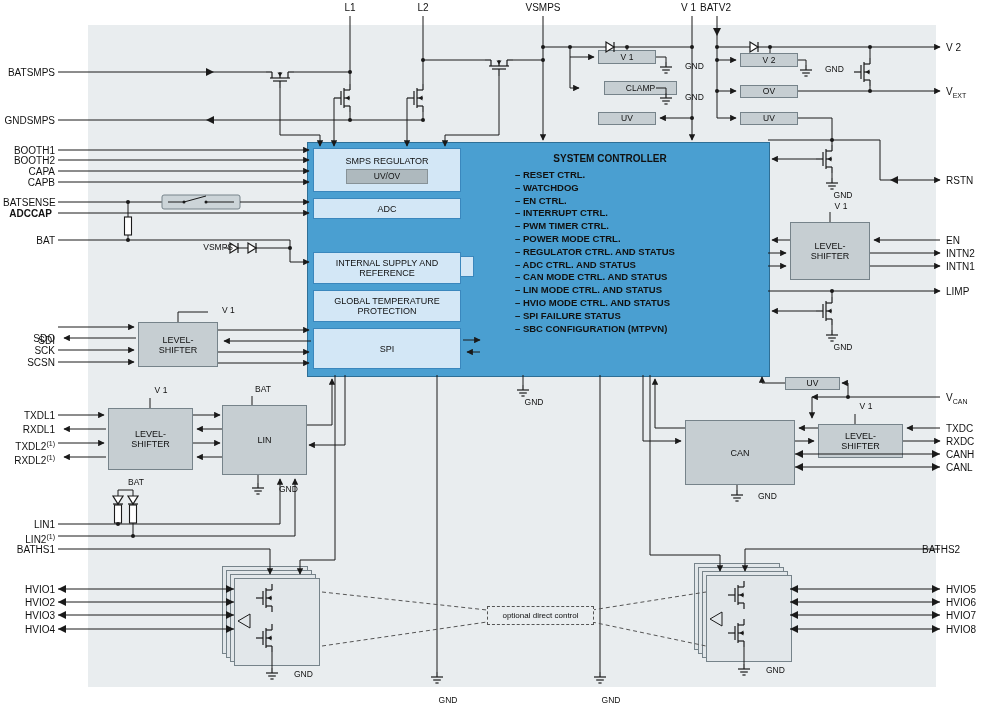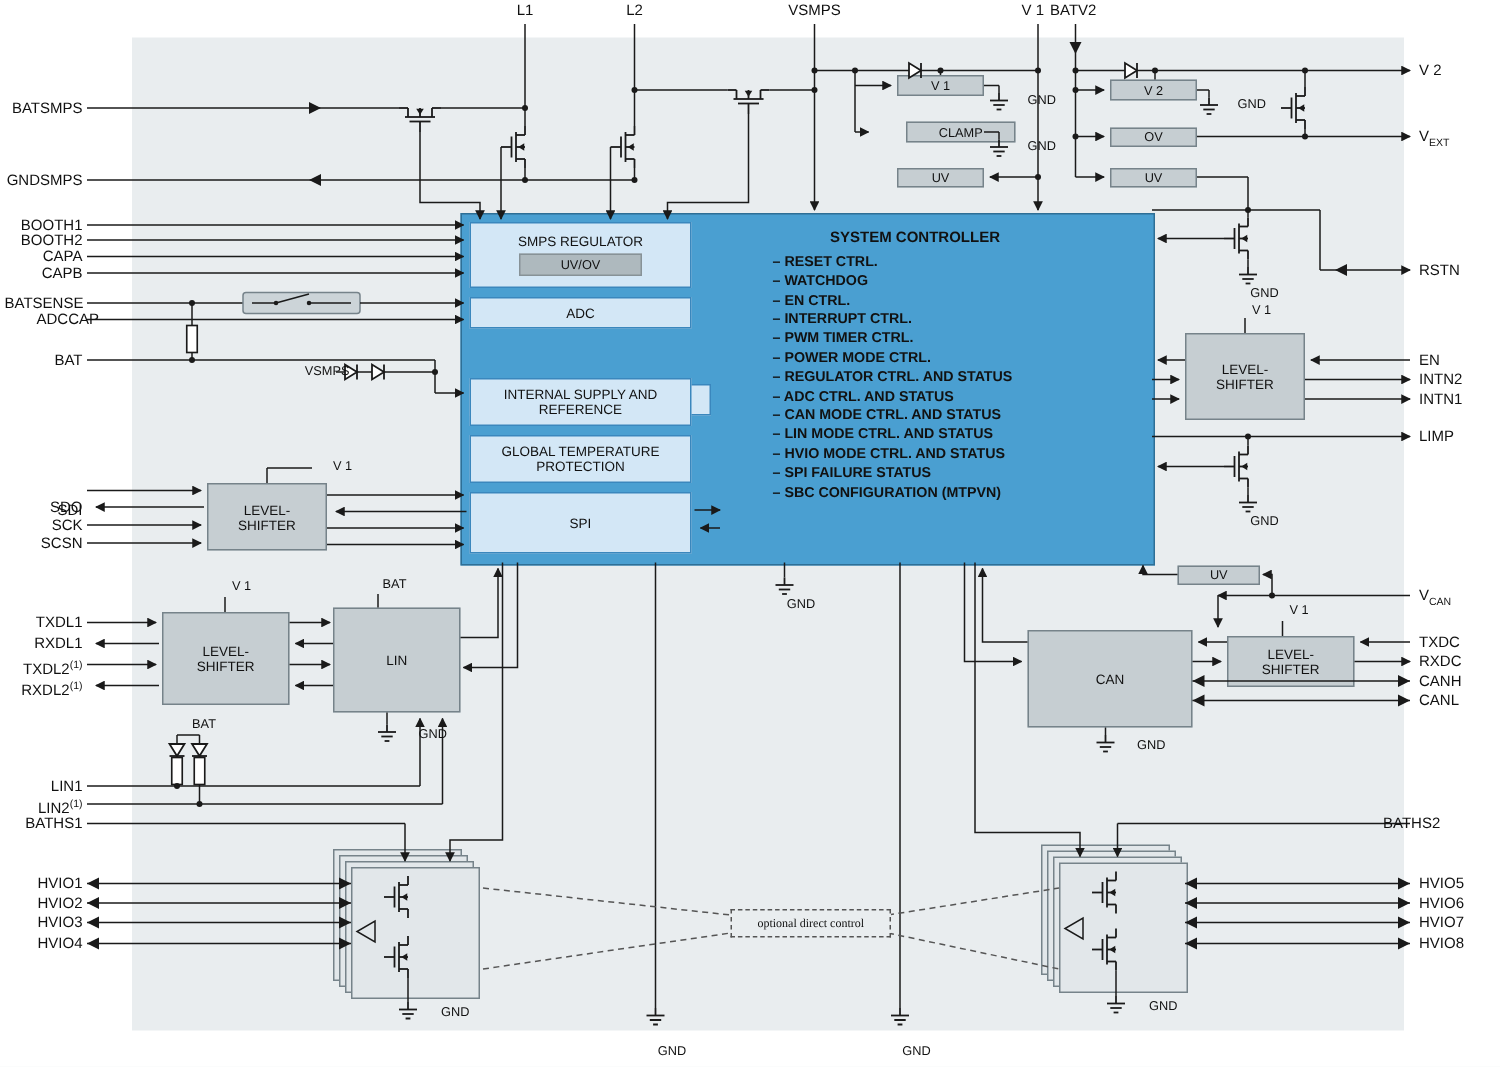--- a/index.html
+++ b/index.html
@@ -21,21 +21,21 @@
   .ctrl{position:absolute;left:307px;top:142px;width:461px;height:233px;
         background:#4a9fd1;border:1px solid #2e6f96;}
   .ctrl-text{position:absolute;left:470px;top:153px;width:280px;}
   .ctrl-title{font-size:10px;font-weight:700;text-align:center;margin-bottom:5px;}
   .ctrl-item{font-size:9.5px;line-height:12.8px;font-weight:600;padding-left:45px;text-align:left;}
   .badge{background:#aeb9be;border:1px solid #879297;font-size:8.5px;line-height:9px;
          width:80px;padding:2px 0;margin-top:3px;}
   .stackbox{position:absolute;background:#e2e7ea;border:1px solid #76838a;}
   .dashlbl{position:absolute;left:487px;top:606px;width:105px;height:17px;
            border:1px dashed #555;font-size:8px;display:flex;align-items:center;
-           justify-content:center;background:#e9edef;font-family:Liberation Serif, serif;}
+           justify-content:center;background:#e9edef;}
 </style>
 </head>
 <body>
 
 <div class="stage">
 
   <div class="chip"></div>
 
   <div class="ctrl"></div>
   <div class="ctrl-text">
@@ -451,21 +451,21 @@
   <div class="lbl r" style="left:668px;top:2px;width:28px;">V 1</div>
   <div class="lbl" style="left:700px;top:2px;width:44px;">BATV2</div>
 
   <div class="lbl r" style="left:3px;top:67px;width:52px;">BATSMPS</div>
   <div class="lbl r" style="left:3px;top:115px;width:52px;">GNDSMPS</div>
   <div class="lbl r" style="left:3px;top:145px;width:52px;">BOOTH1</div>
   <div class="lbl r" style="left:3px;top:155px;width:52px;">BOOTH2</div>
   <div class="lbl r" style="left:3px;top:166px;width:52px;">CAPA</div>
   <div class="lbl r" style="left:3px;top:177px;width:52px;">CAPB</div>
   <div class="lbl r" style="left:3px;top:197px;width:52px;">BATSENSE</div>
-  <div class="lbl r" style="left:14px;top:208px;width:52px;">ADCCAP</div>
+  <div class="lbl r" style="left:0;top:208px;width:52px;font-weight:bold;">ADCCAP</div>
   <div class="lbl r" style="left:3px;top:235px;width:52px;">BAT</div>
   <div class="lbl r" style="left:3px;top:322px;width:52px;margin-top:13px;">SDI</div>
   <div class="lbl r" style="left:3px;top:333px;width:52px;">SDO</div>
   <div class="lbl r" style="left:3px;top:345px;width:52px;">SCK</div>
   <div class="lbl r" style="left:3px;top:357px;width:52px;">SCSN</div>
   <div class="lbl r" style="left:3px;top:410px;width:52px;">TXDL1</div>
   <div class="lbl r" style="left:3px;top:424px;width:52px;">RXDL1</div>
   <div class="lbl r" style="left:3px;top:438px;width:52px;"><span>TXDL2</span><sup style="font-size:7px;">(1)</sup></div>
   <div class="lbl r" style="left:3px;top:452px;width:52px;"><span>RXDL2</span><sup style="font-size:7px;">(1)</sup></div>
   <div class="lbl r" style="left:3px;top:519px;width:52px;">LIN1</div>

